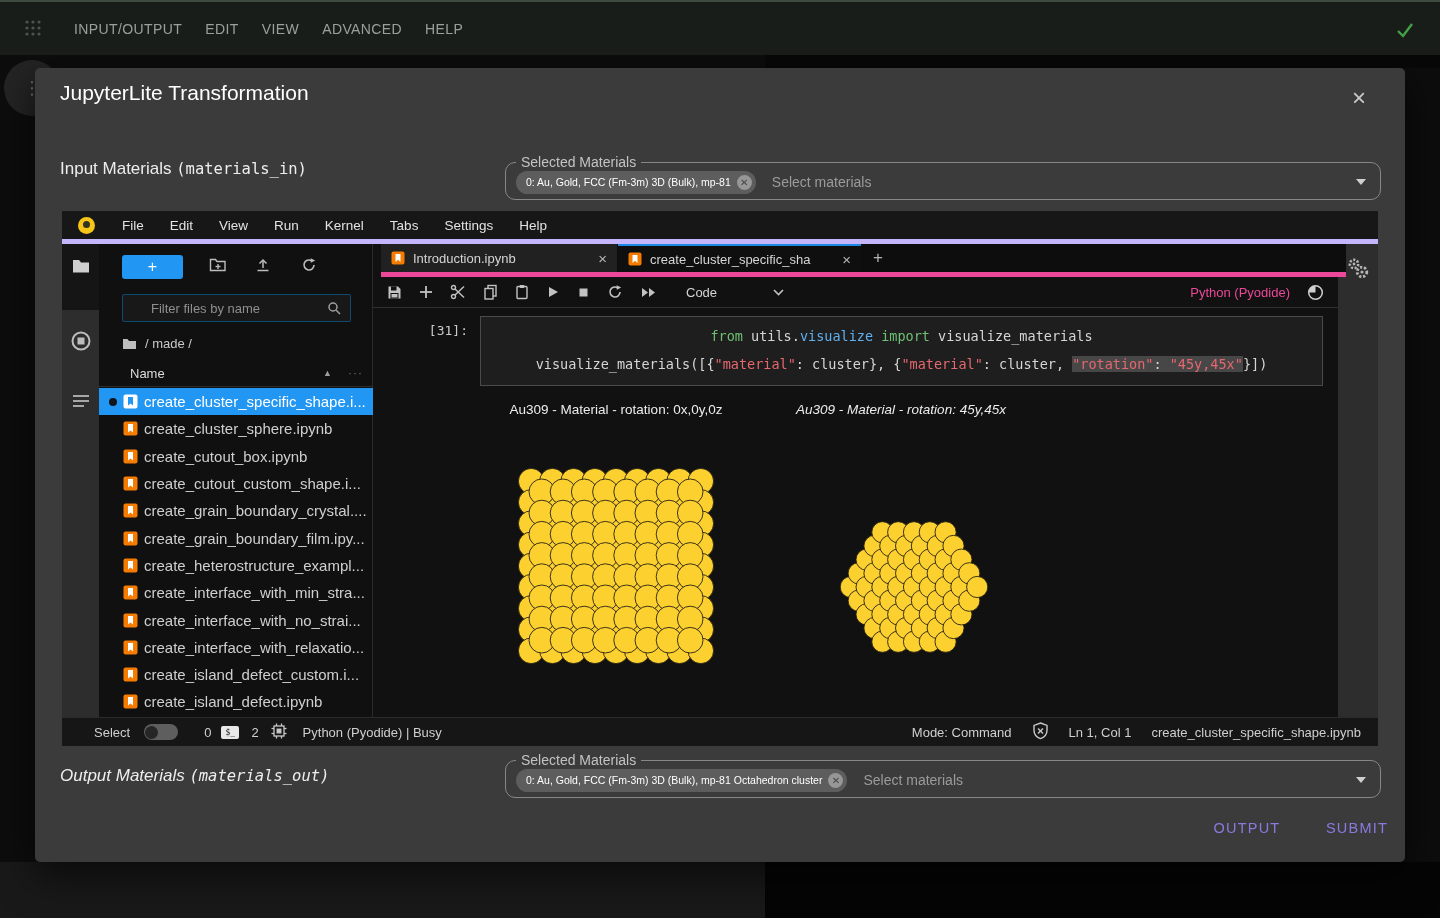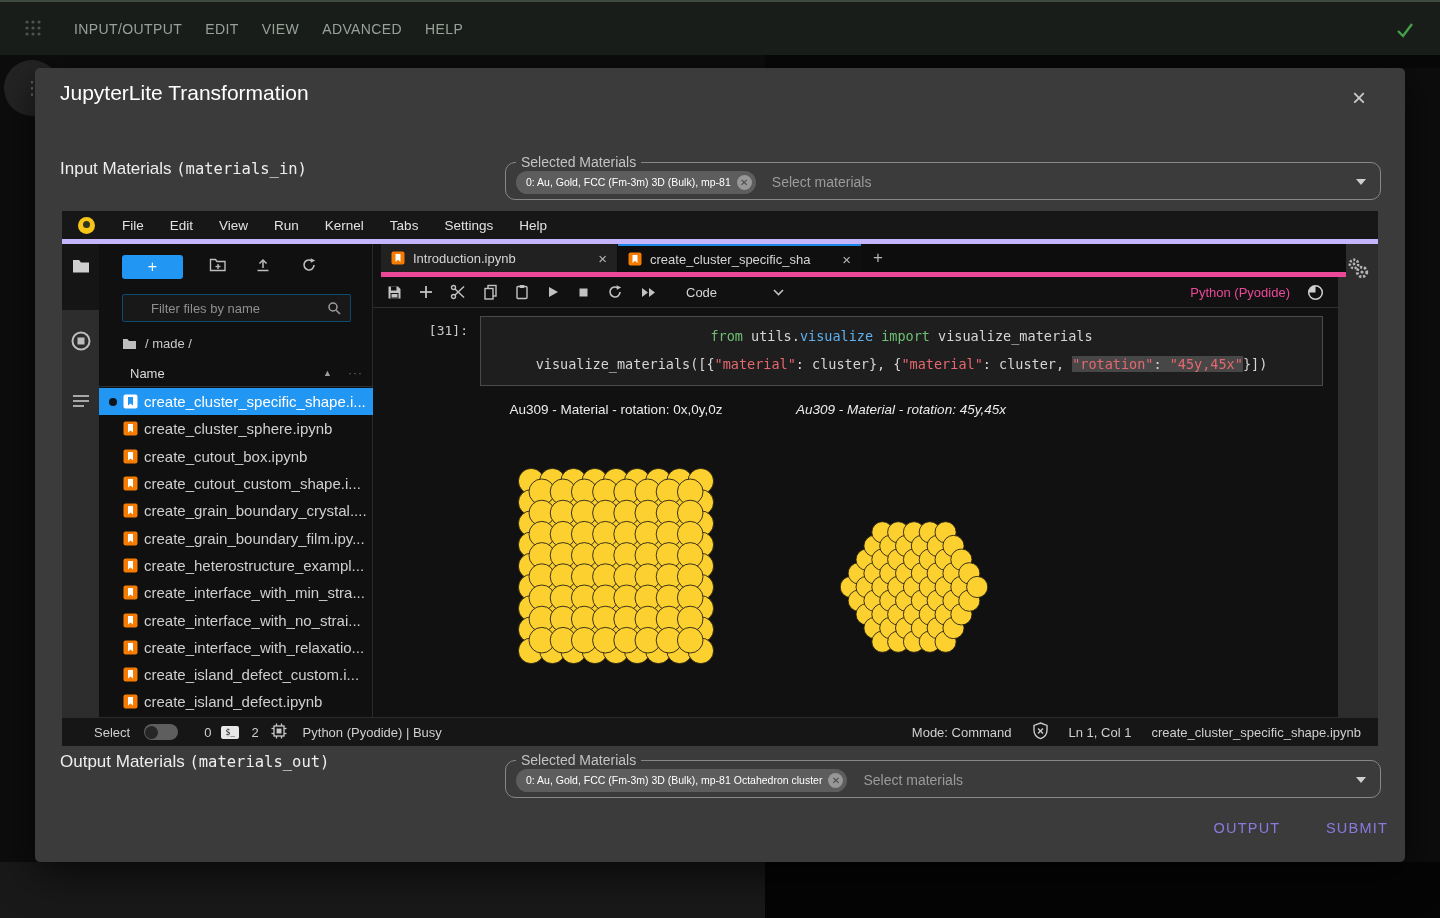--- a/index.html
+++ b/index.html
@@ -770,21 +770,21 @@
             <line x1="6" y1="6.5" x2="11" y2="11.5" stroke="#c9c9c9" stroke-width="1.4"></line>
             <line x1="11" y1="6.5" x2="6" y2="11.5" stroke="#c9c9c9" stroke-width="1.4"></line>
             </svg>
         </span>
         <span>Ln 1, Col 1</span>
         <span>create_cluster_specific_shape.ipynb</span>
       </div>
     </div>
   </div>
 
-  <div class="section-label" style="top:684px;">
+  <div class="section-label" style="top:698px;font-style:italic;">
     <span>Output Materials </span><span class="code">(materials_out)</span>
   </div>
   <fieldset class="mat-fieldset" style="top:684px;">
     <legend>Selected Materials</legend>
     <div class="mat-inner">
       <span class="chip">
         <span>0: Au, Gold, FCC (Fm-3m) 3D (Bulk), mp-81 Octahedron cluster</span>
         <span class="chip-x">✕</span>
       </span>
       <span class="mat-placeholder">Select materials</span>

